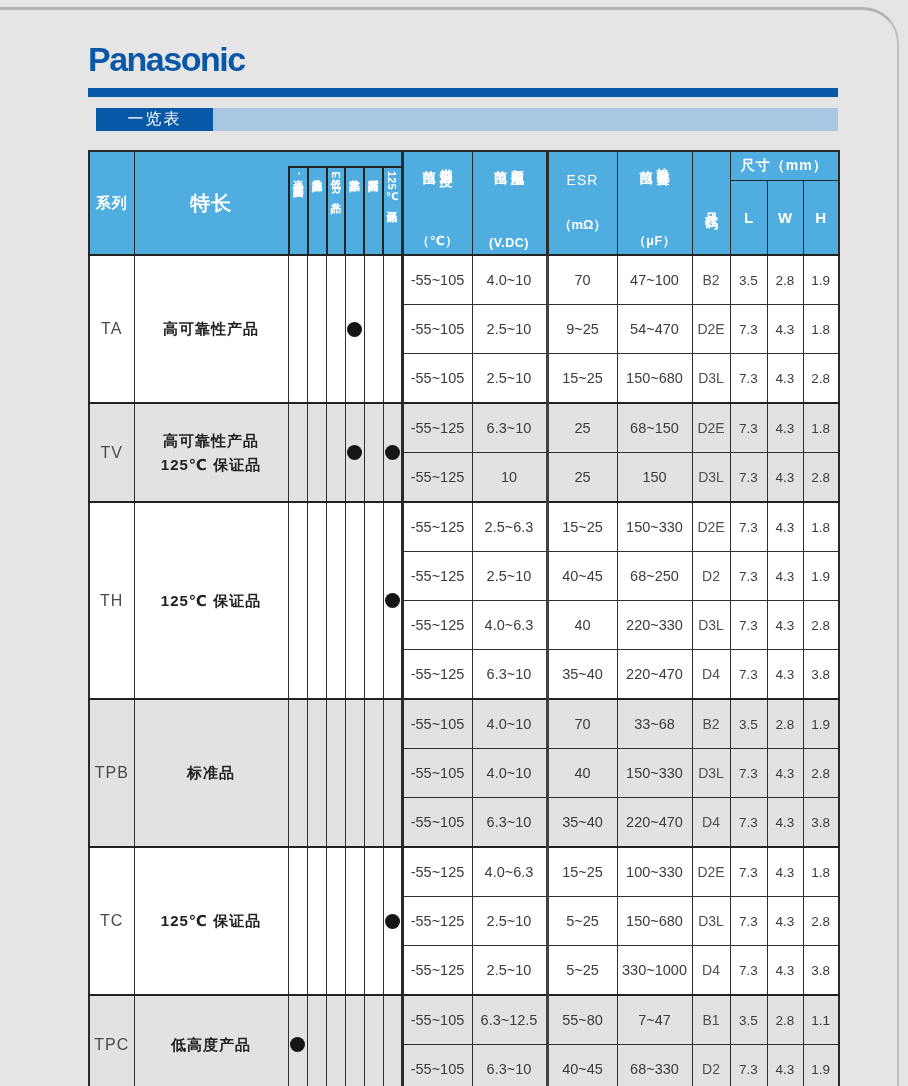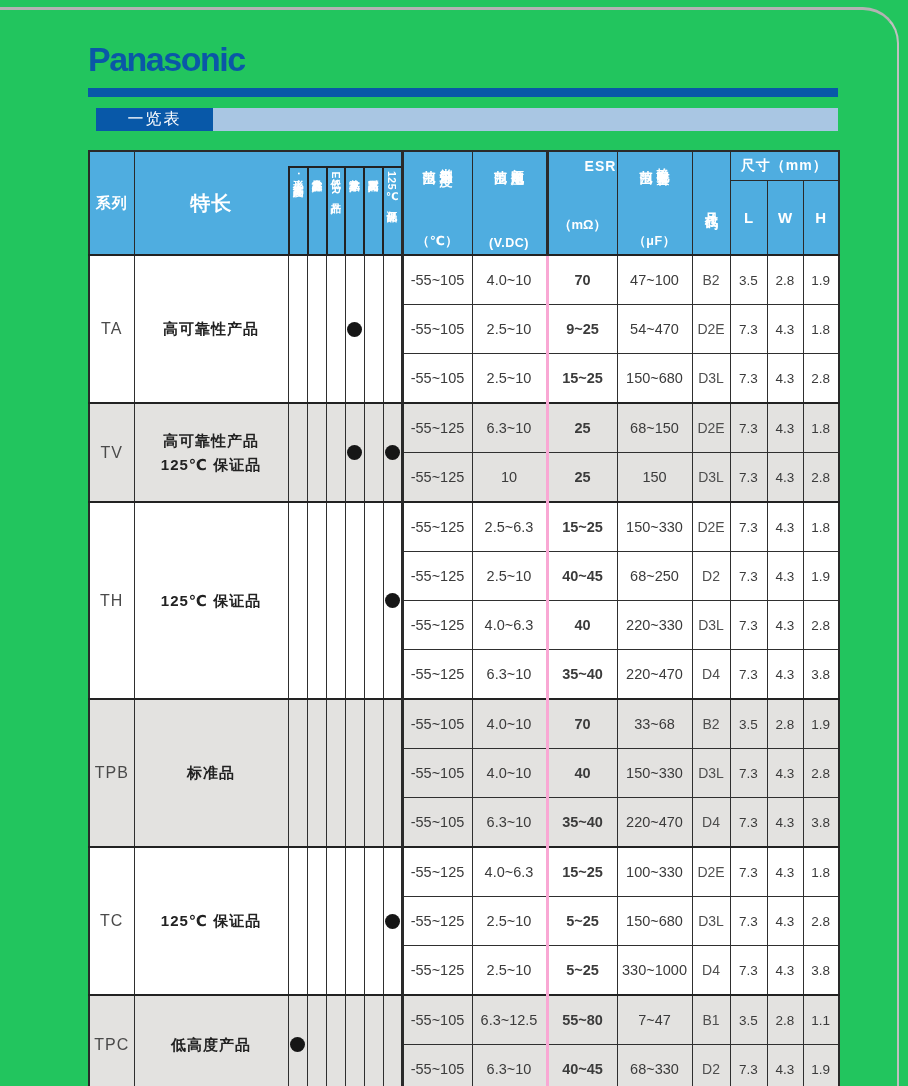--- a/index.html
+++ b/index.html
@@ -1,17 +1,17 @@
 <!DOCTYPE html>
 <html><head>
 <meta charset="utf-8">
 <style>
   html,body{margin:0;padding:0;background:#ffffff;}
   .page{
-    position:relative;width:908px;height:1086px;background:#22c55e;overflow:hidden;
+    position:relative;width:908px;height:1086px;background:#e5e5e5;overflow:hidden;
     font-family:"Liberation Sans","DejaVu Sans",sans-serif;
   }
   .page-edge{
     position:absolute;top:7px;left:-6px;right:9px;bottom:-6px;
     border-top:3px solid #b3b3b3;border-right:2px solid #c0c0c0;
     border-top-right-radius:36px;pointer-events:none;
   }
   
   .logo{
     position:absolute;left:88px;top:40px;
@@ -50,39 +50,39 @@
   .flag-h{
     flex:1;border-left:2px solid #222;overflow:hidden;
     display:flex;align-items:flex-start;justify-content:center;padding-top:3px;
   }
   .vtext{writing-mode:vertical-rl;text-orientation:mixed;white-space:pre-line;}
   .flag-h .vtext{font-size:10.5px;line-height:1;letter-spacing:0.5px;font-weight:600;}
   .h-col2{display:flex;flex-direction:column;align-items:center;justify-content:space-between;
     height:92px;padding:6px 0 4px 0;margin:0 auto;}
   .h-main{font-size:13px;letter-spacing:1.5px;line-height:17px;font-weight:600;}
   .h-unit{font-size:12.5px;font-weight:600;letter-spacing:0.5px;}
-  .h-esr-main{font-size:14px;font-weight:700;letter-spacing:1px;padding-left:36px;}
+  .h-esr-main{font-size:14px;font-weight:400;letter-spacing:1px;margin-top:14px;}
   .h-esr-unit{font-size:13px;font-weight:600;margin-bottom:16px;}
   th.h-temp{border-left:3px solid #2a2a2a;}
   th.h-esr{border-left:3px solid #2a2a2a;}
   th.h-code .vtext{font-size:13px;letter-spacing:1.5px;font-weight:600;}
   th.h-size-group{font-size:14px;letter-spacing:1px;}
   th.h-dim{font-size:15px;font-weight:600;}
   
   tbody td{
     border:1px solid #2f2f2f;text-align:center;vertical-align:middle;
     font-size:14.5px;color:#3b3b3b;padding:0;background:#ffffff;height:48px;
   }
   tbody tr.g-first td{border-top:2px solid #222;}
   tbody tr.shaded td{background:#e3e2e0;}
   td.c-series{font-size:16px;color:#4a4a4a;letter-spacing:1px;}
   td.c-feature{font-size:15px;font-weight:600;color:#222222;white-space:pre-line;line-height:24px;letter-spacing:1px;}
   td.c-flag{padding:0;}
   td.c-temp{border-left:3px solid #2a2a2a;}
-  td.c-esr{border-left:3px solid #f9a8d4;font-weight:bold;}
+  td.c-esr{border-left:3px solid #404040;}
   td.c-code{font-size:14px;color:#4f4f4f;}
   td.c-l,td.c-w,td.c-h{font-size:13.5px;color:#3b3b3b;}
   .dot{display:block;width:15px;height:15px;border-radius:50%;background:#161616;margin:0 auto;}
 </style>
 </head>
 <body>
 
 <div class="page">
   <div class="page-edge"></div>
 

